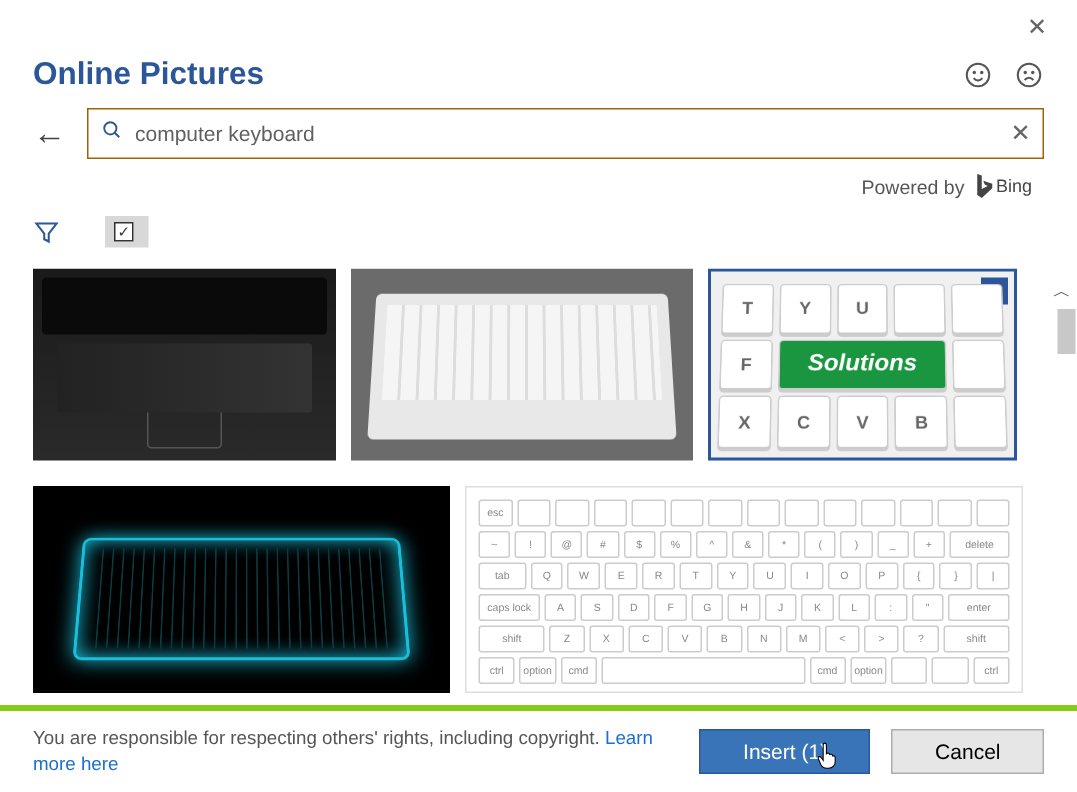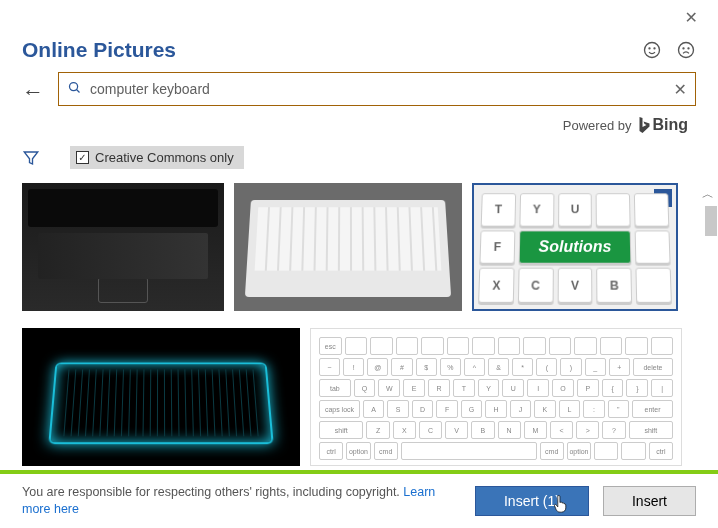--- a/index.html
+++ b/index.html
@@ -13,21 +13,21 @@
   .emoji-ico { width: 20px; height: 20px; color: #555; }
 
   .search-row { display: flex; align-items: center; padding: 0 22px 6px 22px; gap: 14px; }
   .back-arrow { font-size: 22px; color: #444; cursor: pointer; line-height: 1; }
   .search-box { flex: 1; height: 34px; border: 1px solid #a16207; display: flex; align-items: center; padding: 0 8px; }
   .search-ico { color: #2b579a; font-size: 16px; margin-right: 8px; }
   .search-input { flex: 1; border: none; outline: none; font-size: 14px; color: #606060; }
   .clear-x { font-size: 16px; color: #666; cursor: pointer; }
 
   .powered { text-align: right; padding: 4px 30px 12px 0; font-size: 13px; color: #555; display: flex; justify-content: flex-end; align-items: center; gap: 6px; }
-  .bing-logo { font-weight: bold; font-size: 16px; color: #444; display: inline-flex; align-items: center; gap: 2px; }
+  .bing-logo { font-weight: normal; font-size: 12px; color: #444; display: inline-flex; align-items: center; gap: 2px; }
 
   .filter-row { display: flex; align-items: center; padding: 0 22px 14px 22px; gap: 30px; }
   .funnel { color: #2b579a; width: 18px; height: 18px; }
   .cc-box { background: #d8d8d8; padding: 4px 10px 4px 6px; display: flex; align-items: center; gap: 6px; font-size: 13px; color: #333; }
   .cc-check { width: 13px; height: 13px; border: 1px solid #333; display: inline-flex; align-items: center; justify-content: center; font-size: 10px; background: #fff; }
 
   .results { padding: 0 22px; display: flex; flex-wrap: wrap; gap: 10px; height: 290px; overflow: hidden; position: relative; }
   .thumb { background: #888; position: relative; }
   .thumb.selected { border: 2px solid #2b579a; }
   .sel-check { position: absolute; top: 4px; right: 4px; width: 18px; height: 18px; background: #2b579a; color: #fff; display: flex; align-items: center; justify-content: center; font-size: 13px; }
@@ -113,21 +113,20 @@
     <span>Bing</span>
   </span>
 </div>
 
 <div class="filter-row">
   <svg class="funnel" viewBox="0 0 24 24" fill="none" stroke="#2b579a" stroke-width="1.8">
       <path d="M3 4h18L14 13v7l-4-2v-5L3 4z"></path>
     </svg>
   <div class="cc-box">
     <span class="cc-check">✓</span>
-    <span>Creative Commons only</span>
   </div>
 </div>
 
 <div class="results">
   <div class="thumb t1">
       <div class="pad"></div>
     </div>
   <div class="thumb t2">
       <div class="kb"></div>
     </div>
@@ -255,14 +254,14 @@
     <span class="learn">Learn more here</span>
   </div>
   <button class="btn primary">
     <span>Insert (1)</span>
     <span class="cursor-hand">
       <svg width="18" height="20" viewBox="0 0 24 28">
           <path fill="#fff" stroke="#000" stroke-width="1" d="M9 2c1 0 1.5.8 1.5 1.7V12l1-.5c1-.5 2 .2 2 1.2l1-.3c1-.3 1.8.5 1.8 1.4l.8-.1c1 0 1.6.8 1.6 1.7v4c0 3-2 6-6 6h-2c-3 0-4.5-1.7-5.6-3.8L3 16.6c-.5-1 .2-2 1.2-2 .6 0 1 .3 1.4.8L7.5 18V3.7C7.5 2.8 8 2 9 2z"></path>
         </svg>
     </span>
   </button>
-  <button class="btn">Insert</button>
+  <button class="btn">Cancel</button>
 </div>
 
 </body></html>

